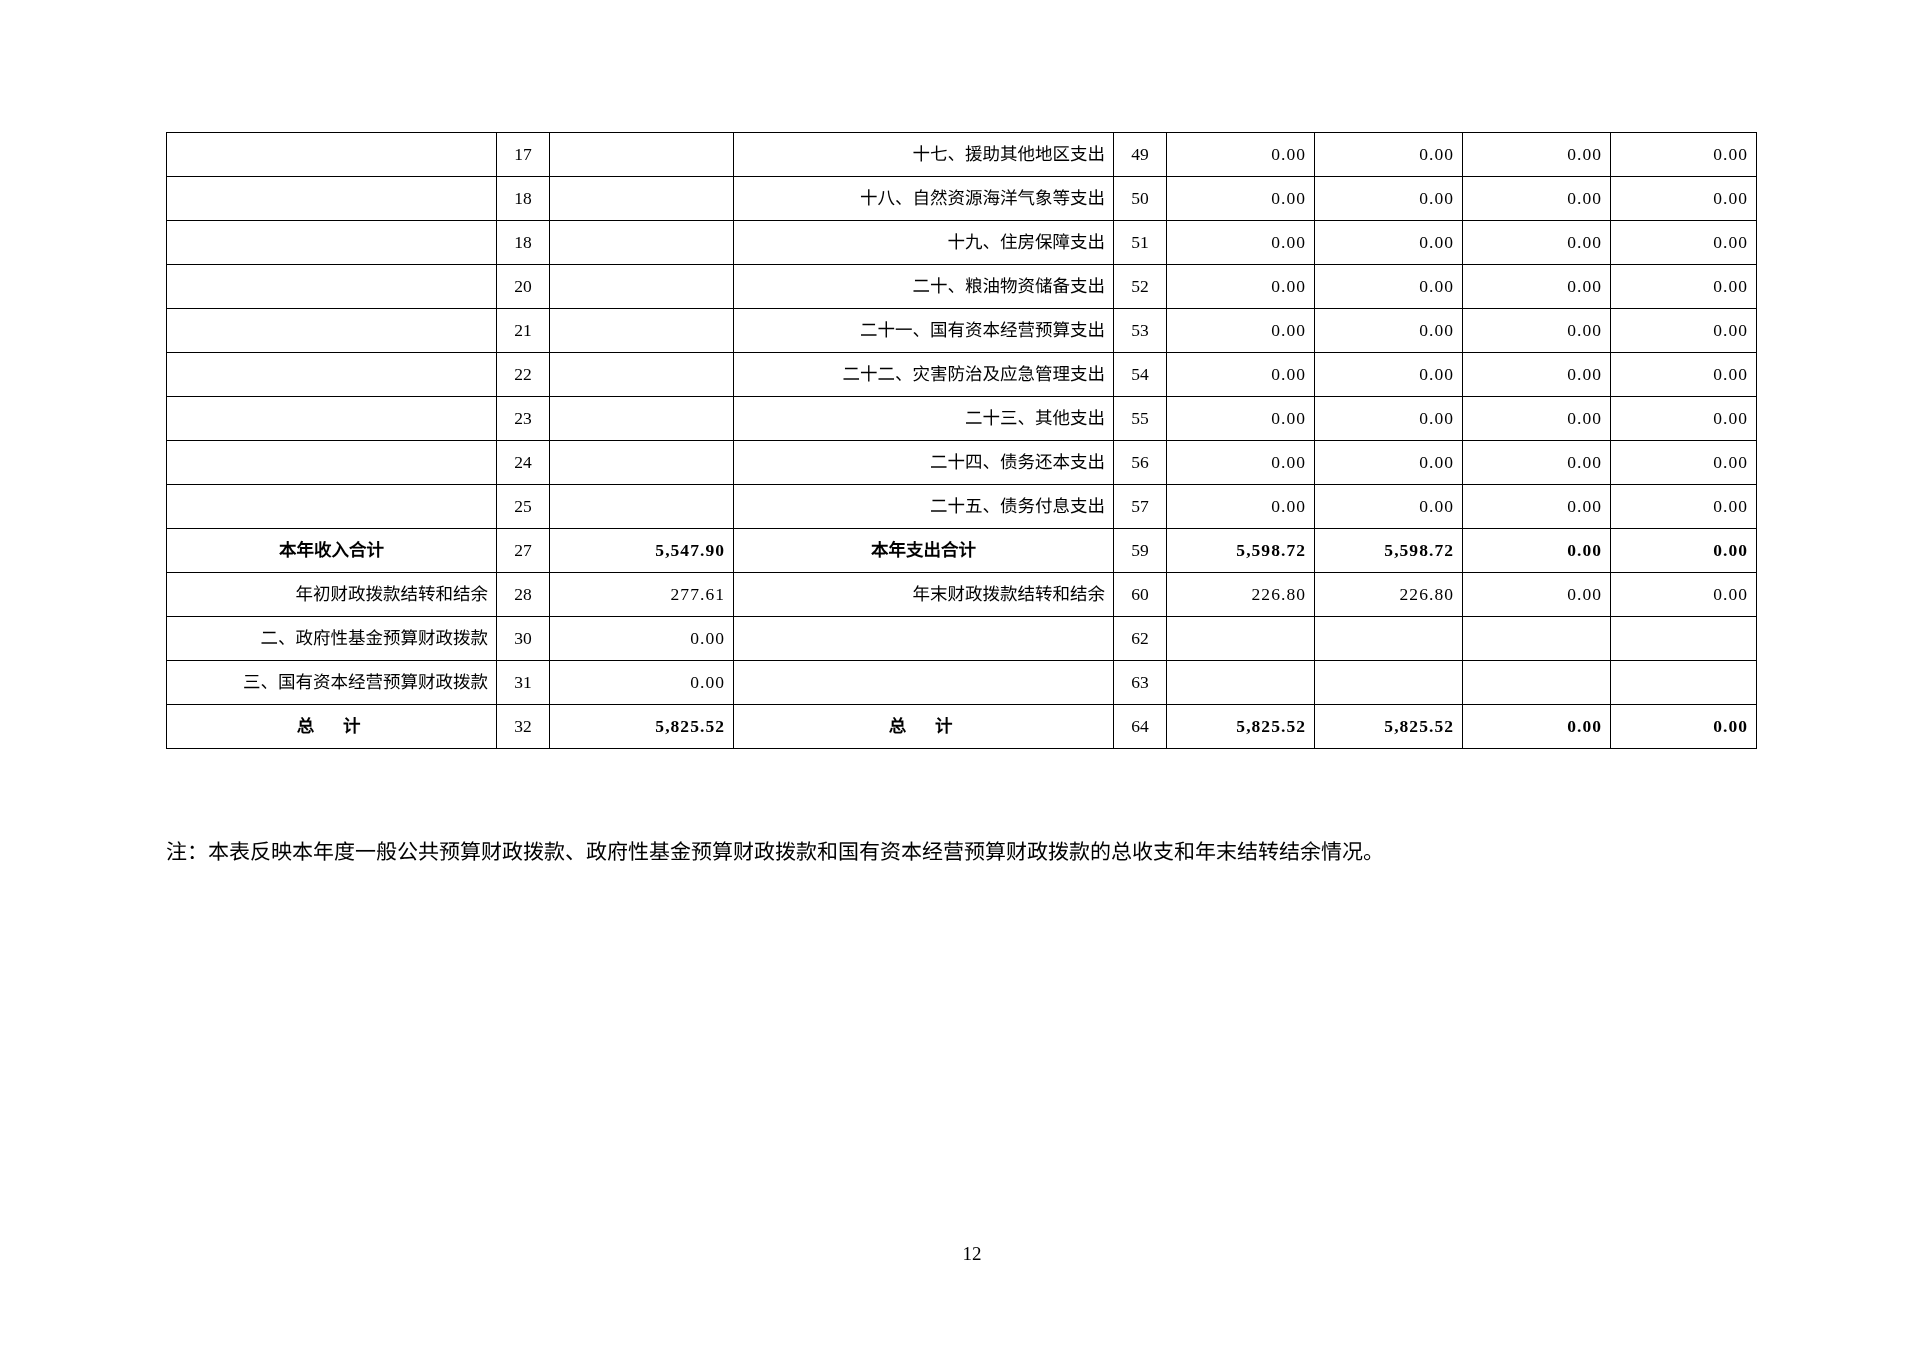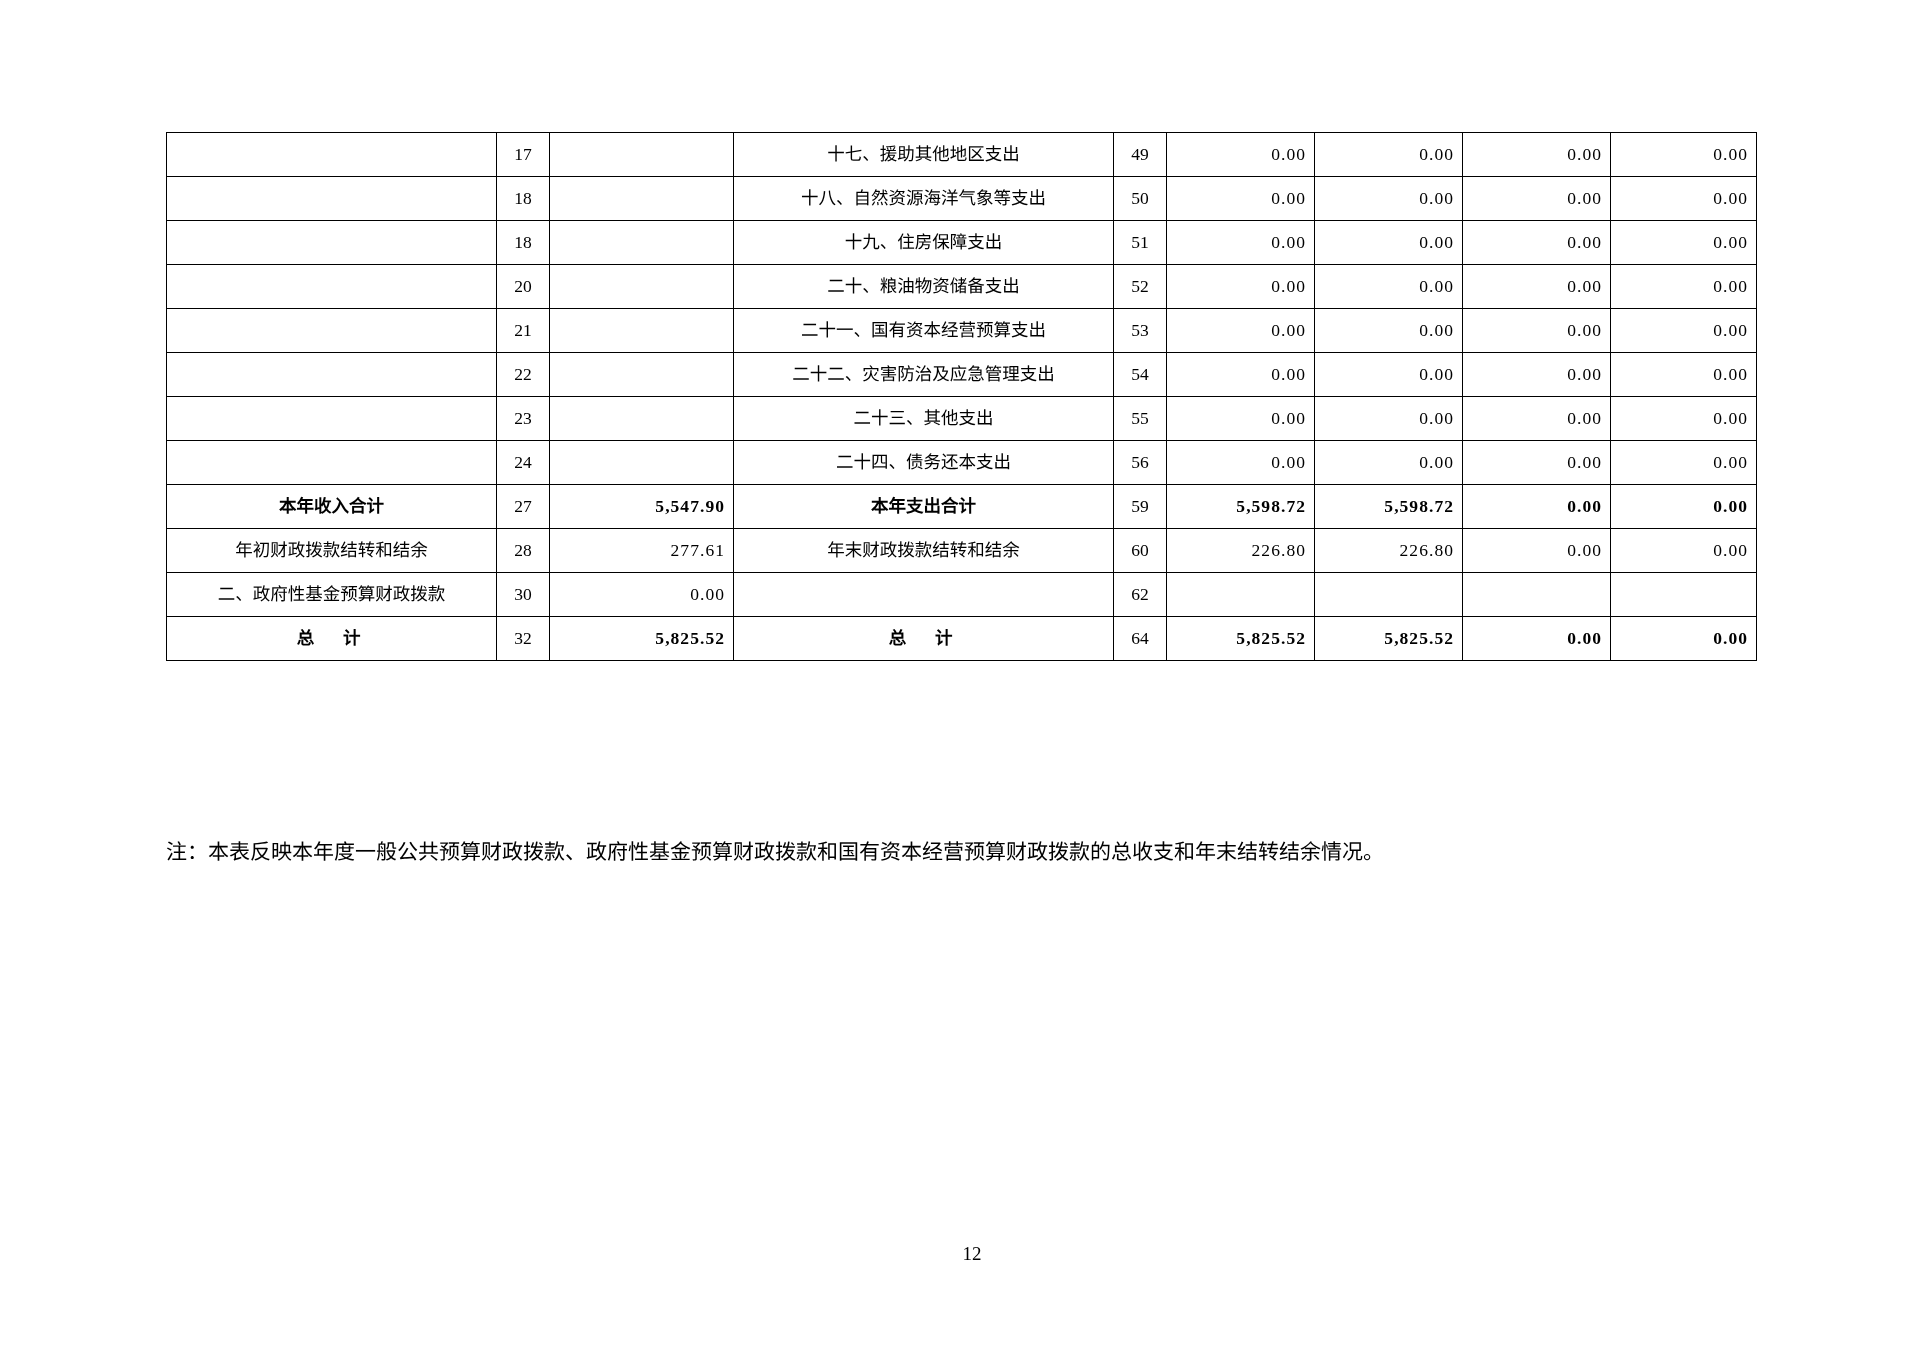--- a/index.html
+++ b/index.html
@@ -46,21 +46,21 @@
   col.c-label-l { width: 330px; }
   col.c-num-l   { width: 53px; }
   col.c-val-l   { width: 184px; }
   col.c-label-r { width: 380px; }
   col.c-num-r   { width: 53px; }
   col.c-v1      { width: 148px; }
   col.c-v2      { width: 148px; }
   col.c-v3      { width: 148px; }
   col.c-v4      { width: 146px; }
 
-  .t-left   { text-align: center; }
+  .t-left   { text-align: right; }
   .t-center { text-align: center; }
   .t-right  { text-align: right; padding-right: 14px; }
   .bold     { font-weight: bold; }
   .spaced   { letter-spacing: 0.32em; margin-top: 20px; }
   .num-cell { font-family: "Liberation Serif", serif; letter-spacing: 0.06em; }
   .idx      { font-family: "Liberation Serif", serif; }
 
   .note {
     position: absolute;
     left: 166px;
@@ -180,20 +180,31 @@
             <td class="t-center idx">24</td>
             <td class="t-right num-cell"></td>
             <td class="t-left">二十四、债务还本支出</td>
             <td class="t-center idx">56</td>
             <td class="t-right num-cell">0.00</td>
             <td class="t-right num-cell">0.00</td>
             <td class="t-right num-cell">0.00</td>
             <td class="t-right num-cell">0.00</td>
           </tr>
           <tr>
+            <td class="t-left"></td>
+            <td class="t-center idx">25</td>
+            <td class="t-right num-cell"></td>
+            <td class="t-left">二十五、债务付息支出</td>
+            <td class="t-center idx">57</td>
+            <td class="t-right num-cell">0.00</td>
+            <td class="t-right num-cell">0.00</td>
+            <td class="t-right num-cell">0.00</td>
+            <td class="t-right num-cell">0.00</td>
+          </tr>
+          <tr>
             <td class="t-center bold">本年收入合计</td>
             <td class="t-center idx">27</td>
             <td class="t-right num-cell bold">5,547.90</td>
             <td class="t-center bold">本年支出合计</td>
             <td class="t-center idx">59</td>
             <td class="t-right num-cell bold">5,598.72</td>
             <td class="t-right num-cell bold">5,598.72</td>
             <td class="t-right num-cell bold">0.00</td>
             <td class="t-right num-cell bold">0.00</td>
           </tr>
@@ -213,20 +224,31 @@
             <td class="t-center idx">30</td>
             <td class="t-right num-cell">0.00</td>
             <td class="t-left"></td>
             <td class="t-center idx">62</td>
             <td class="t-right num-cell"></td>
             <td class="t-right num-cell"></td>
             <td class="t-right num-cell"></td>
             <td class="t-right num-cell"></td>
           </tr>
           <tr>
+            <td class="t-left">三、国有资本经营预算财政拨款</td>
+            <td class="t-center idx">31</td>
+            <td class="t-right num-cell">0.00</td>
+            <td class="t-left"></td>
+            <td class="t-center idx">63</td>
+            <td class="t-right num-cell"></td>
+            <td class="t-right num-cell"></td>
+            <td class="t-right num-cell"></td>
+            <td class="t-right num-cell"></td>
+          </tr>
+          <tr>
             <td class="t-center bold spaced">总　计</td>
             <td class="t-center idx">32</td>
             <td class="t-right num-cell bold">5,825.52</td>
             <td class="t-center bold spaced">总　计</td>
             <td class="t-center idx">64</td>
             <td class="t-right num-cell bold">5,825.52</td>
             <td class="t-right num-cell bold">5,825.52</td>
             <td class="t-right num-cell bold">0.00</td>
             <td class="t-right num-cell bold">0.00</td>
           </tr>

